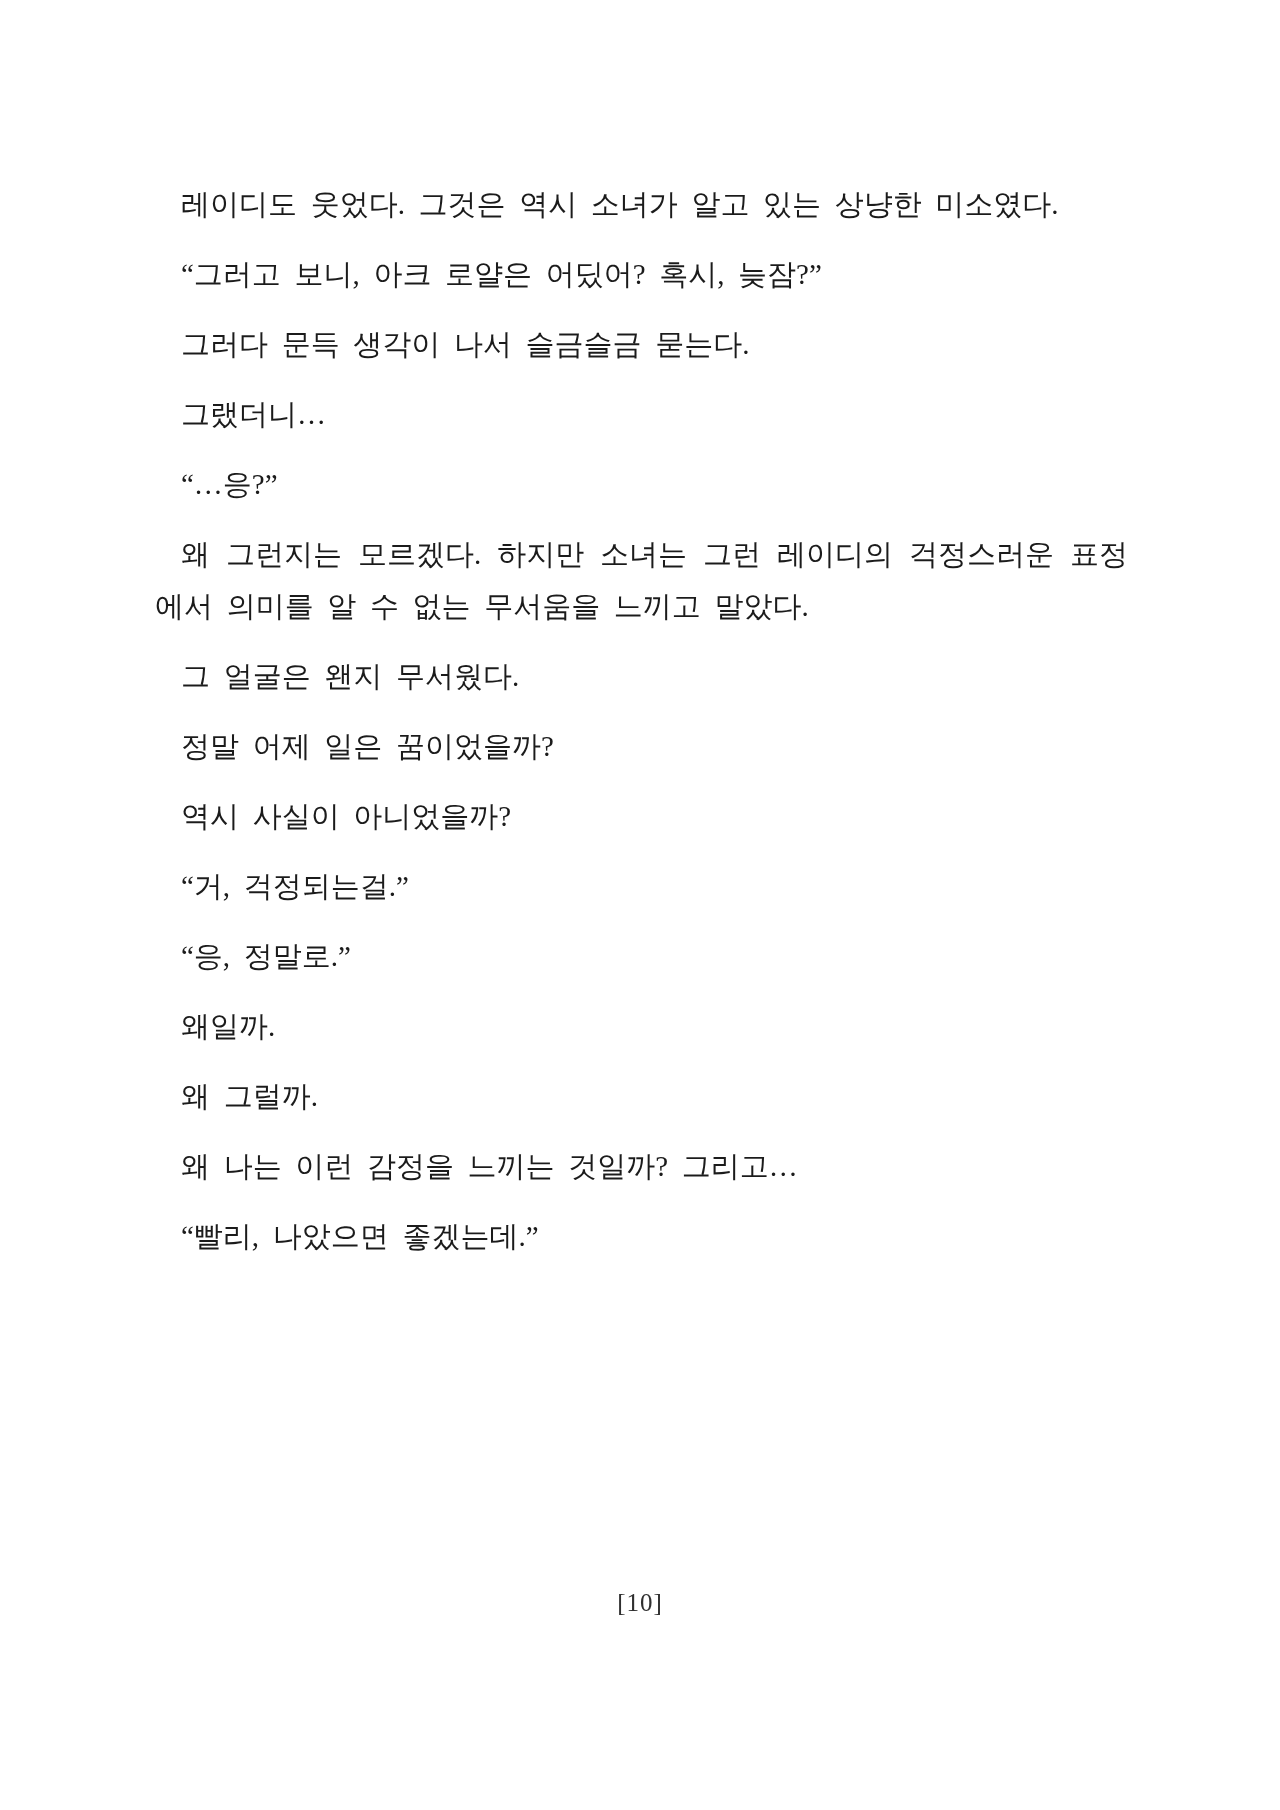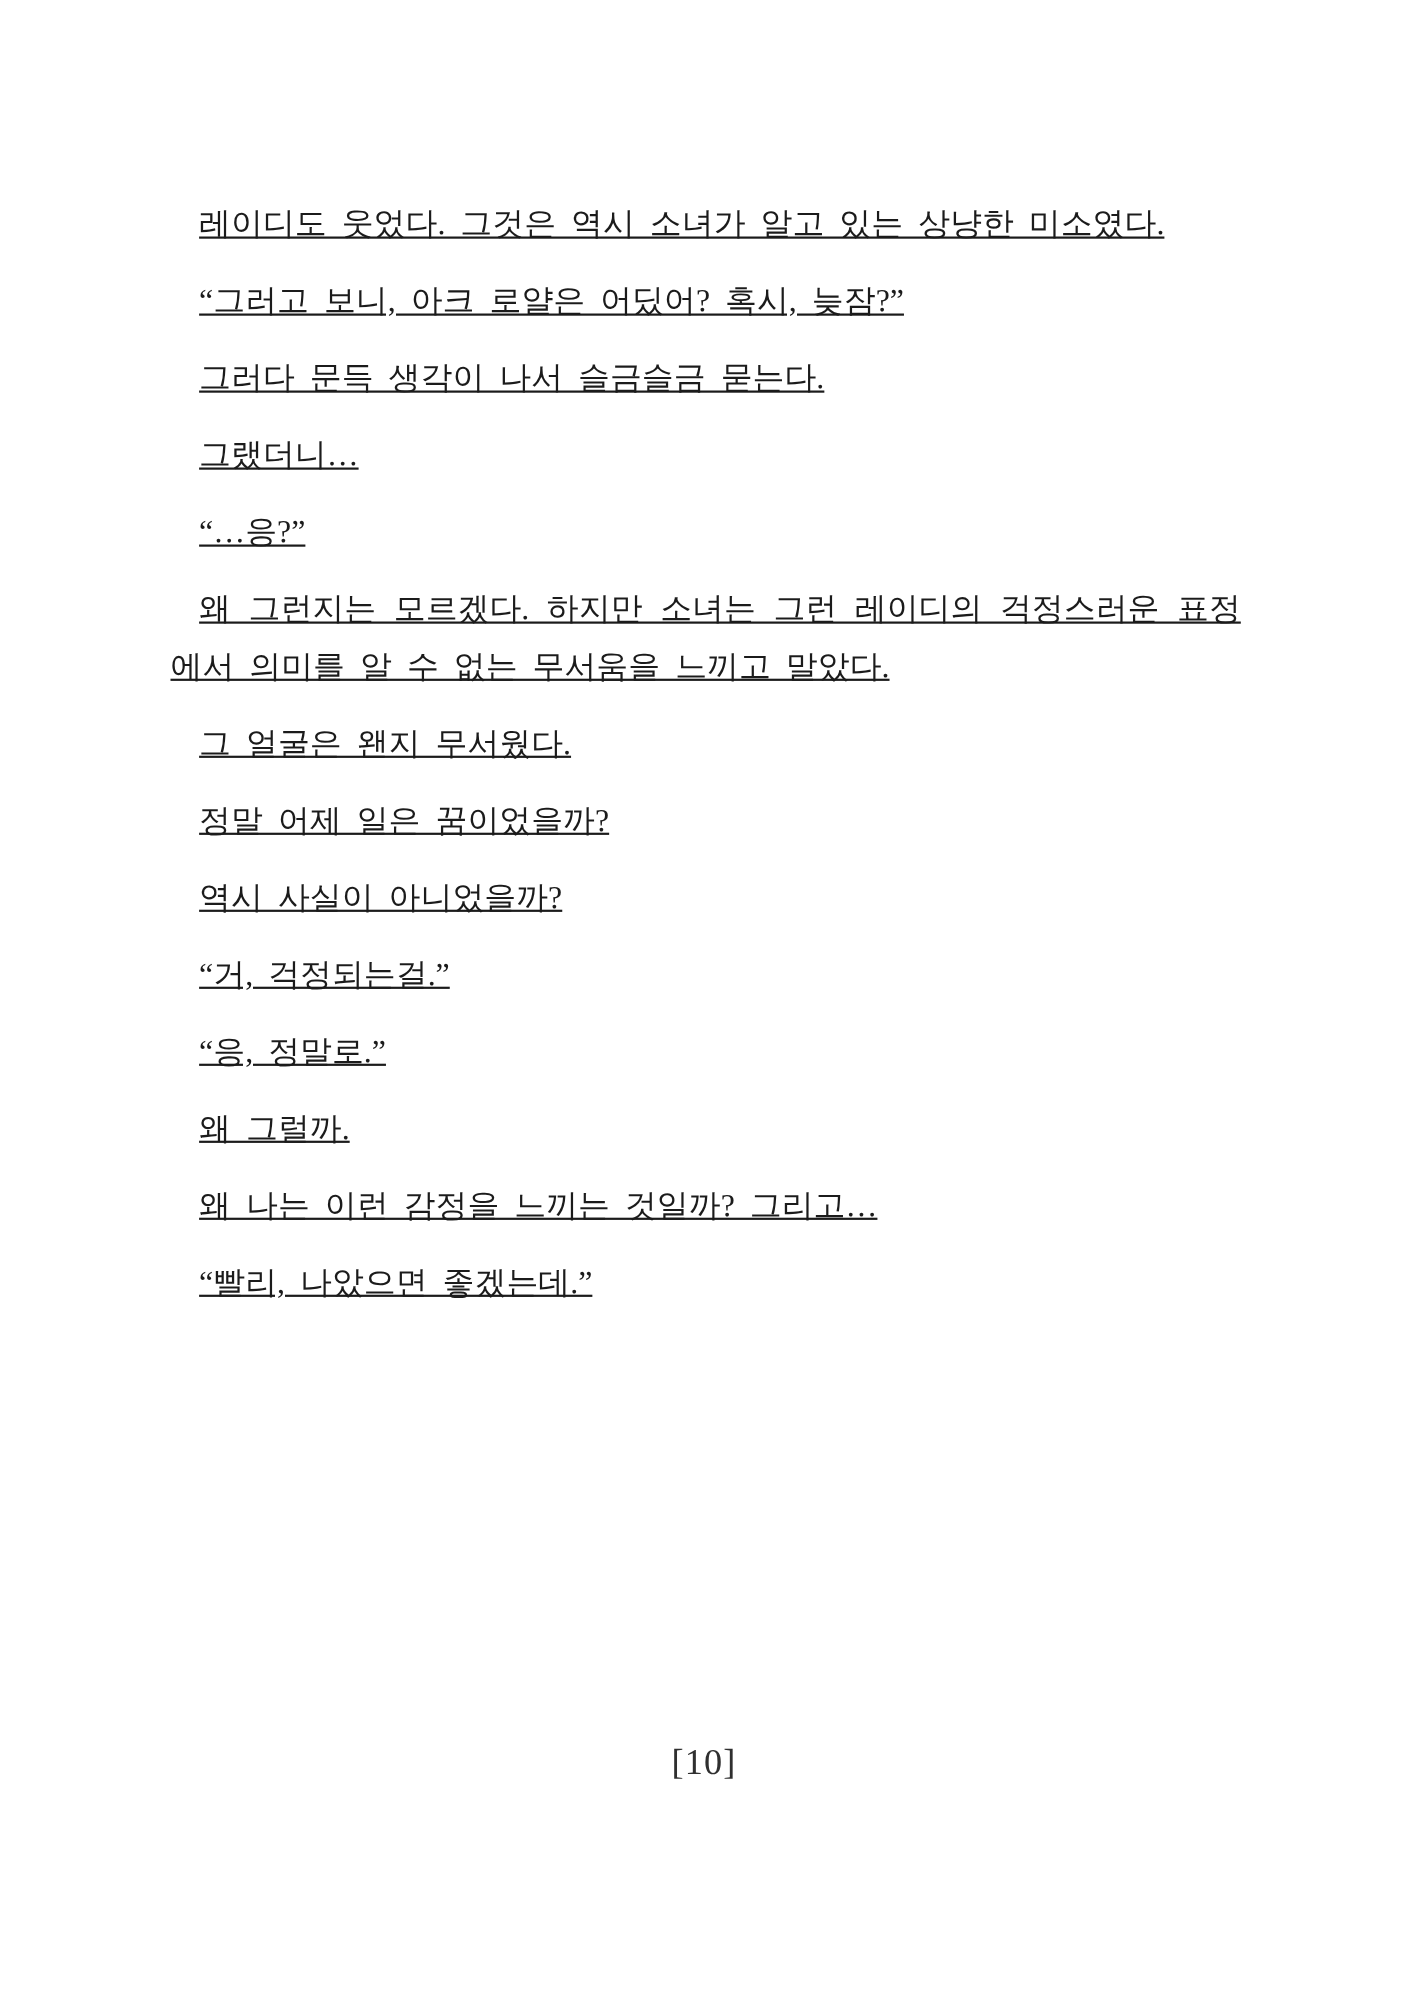--- a/index.html
+++ b/index.html
@@ -22,31 +22,30 @@
     padding: 178px 152px 0 155px;
   }
   .para {
     font-size: 29px;
     line-height: 52px;
     color: #1b1b1b;
     text-align: justify;
     text-indent: 26px;
     word-spacing: 0.22em;
     margin: 0 0 18px 0;
-    text-decoration: underline;
   }
   .page-footer {
     position: absolute;
     top: 1588px;
     left: 0;
     width: 1280px;
     text-align: center;
   }
   .page-number {
-    font-size: 33px;
+    font-size: 25px;
     line-height: 30px;
     color: #2f2f2f;
     letter-spacing: 1px;
   }
 </style>
 </head>
 <body>
 
 <div class="page">
   <main class="page-body">
@@ -55,20 +54,21 @@
       <p class="para">“그러고 보니, 아크 로얄은 어딨어? 혹시, 늦잠?”</p>
       <p class="para">그러다 문득 생각이 나서 슬금슬금 묻는다.</p>
       <p class="para">그랬더니…</p>
       <p class="para">“…응?”</p>
       <p class="para">왜 그런지는 모르겠다. 하지만 소녀는 그런 레이디의 걱정스러운 표정에서 의미를 알 수 없는 무서움을 느끼고 말았다.</p>
       <p class="para">그 얼굴은 왠지 무서웠다.</p>
       <p class="para">정말 어제 일은 꿈이었을까?</p>
       <p class="para">역시 사실이 아니었을까?</p>
       <p class="para">“거, 걱정되는걸.”</p>
       <p class="para">“응, 정말로.”</p>
+      <p class="para">왜일까.</p>
       <p class="para">왜 그럴까.</p>
       <p class="para">왜 나는 이런 감정을 느끼는 것일까? 그리고…</p>
       <p class="para">“빨리, 나았으면 좋겠는데.”</p>
     </main>
   <footer class="page-footer">
     <span class="page-number">[10]</span>
   </footer>
 </div>
 
 </body></html>

